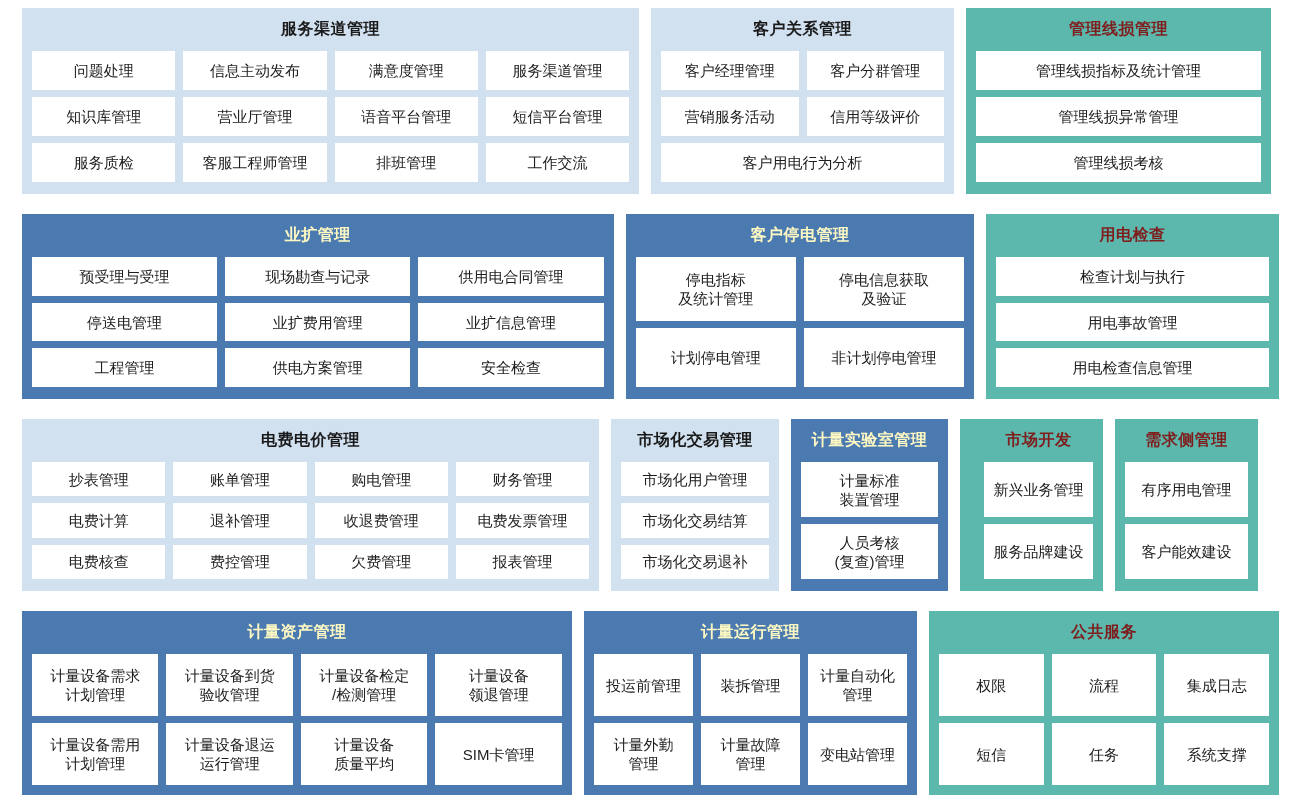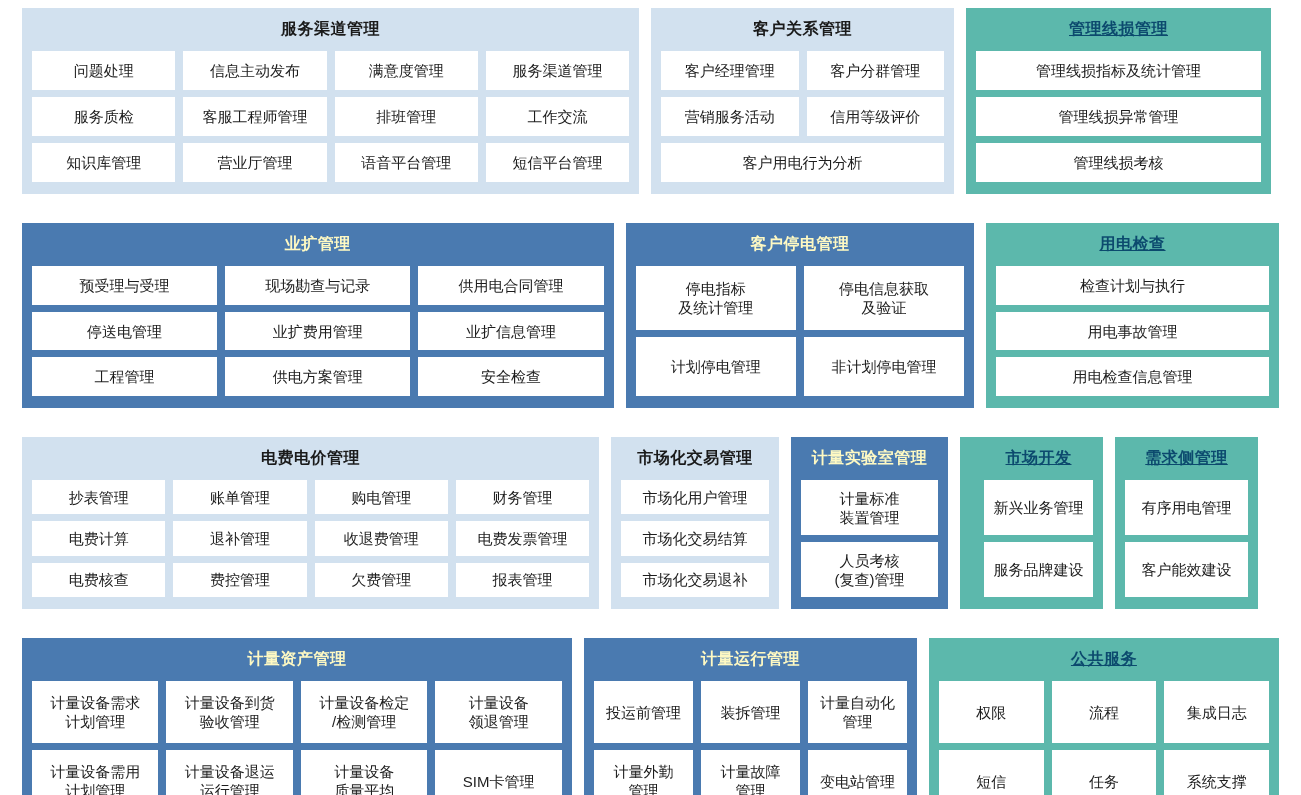--- a/index.html
+++ b/index.html
@@ -13,21 +13,21 @@
     font-family: "Liberation Sans", "DejaVu Sans", sans-serif;
     overflow: hidden;
   }
   #board {
     width: 1301px;
     height: 795px;
     box-sizing: border-box;
     padding: 8px 22px 12px 22px;
     display: flex;
     flex-direction: column;
-    gap: 29px;
+    gap: 20px;
   }
   .row {
     display: flex;
     gap: 12px;
     flex: 0 0 auto;
   }
   .panel {
     box-sizing: border-box;
     padding: 9px 10px 12px 10px;
     display: flex;
@@ -40,21 +40,21 @@
     font-size: 16px;
     line-height: 20px;
     padding: 2px 0 5px 0;
     letter-spacing: 0.5px;
   }
   .panel.light   { background: #d2e1ef; }
   .panel.blue    { background: #4a7ab0; }
   .panel.teal    { background: #5cb8ac; }
   .panel.light .panel-title { color: #1a1a1a; }
   .panel.blue .panel-title  { color: #fef9c3; }
-  .panel.teal .panel-title  { color: #0c4a6e; text-decoration: underline; }
+  .panel.teal .panel-title  { color: #7f1d1d; }
 
   .tiles {
     display: flex;
     flex-direction: column;
     gap: 7px;
     flex: 1 1 auto;
   }
   .tile-row {
     display: flex;
     gap: 8px;
@@ -110,30 +110,30 @@
       <div class="panel light r1c1">
         <div class="panel-title">服务渠道管理</div>
         <div class="tiles">
           <div class="tile-row">
             <div class="tile">问题处理</div>
             <div class="tile">信息主动发布</div>
             <div class="tile">满意度管理</div>
             <div class="tile">服务渠道管理</div>
           </div>
           <div class="tile-row">
+            <div class="tile">知识库管理</div>
+            <div class="tile">营业厅管理</div>
+            <div class="tile">语音平台管理</div>
+            <div class="tile">短信平台管理</div>
+          </div>
+          <div class="tile-row">
             <div class="tile">服务质检</div>
             <div class="tile">客服工程师管理</div>
             <div class="tile">排班管理</div>
             <div class="tile">工作交流</div>
-          </div>
-          <div class="tile-row">
-            <div class="tile">知识库管理</div>
-            <div class="tile">营业厅管理</div>
-            <div class="tile">语音平台管理</div>
-            <div class="tile">短信平台管理</div>
           </div>
         </div>
       </div>
       <div class="panel light r1c2">
         <div class="panel-title">客户关系管理</div>
         <div class="tiles">
           <div class="tile-row">
             <div class="tile">客户经理管理</div>
             <div class="tile">客户分群管理</div>
           </div>

